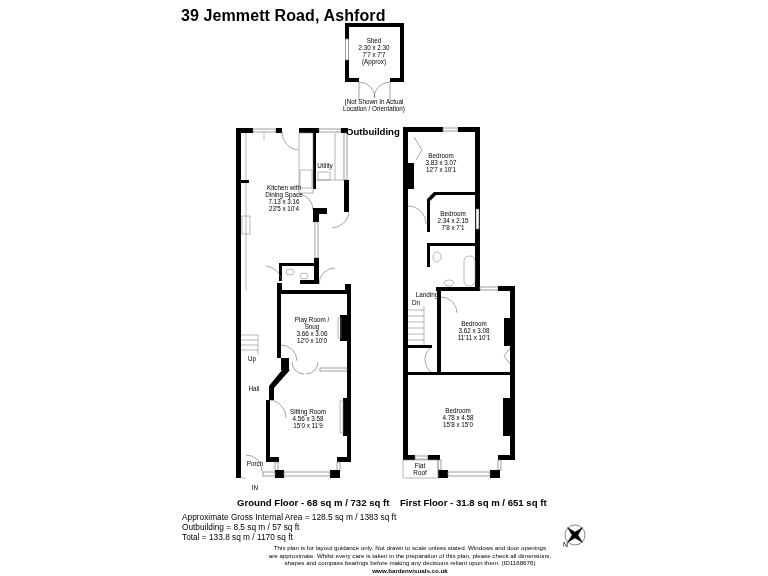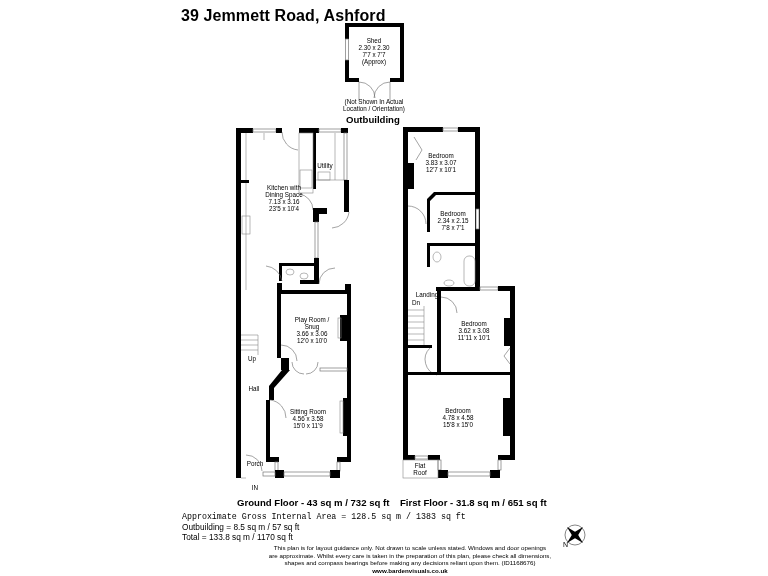--- a/index.html
+++ b/index.html
@@ -8,21 +8,21 @@
   svg.plan { position:absolute; left:0; top:0; }
   .lbl { font-family:"Liberation Sans", sans-serif; font-size:6.3px; fill:#000; text-anchor:middle; }
   .wall { fill:#000; }
   .win { fill:#ffffff; stroke:#777; stroke-width:0.7; }
   .thin { fill:none; stroke:#888; stroke-width:0.6; }
   .door { fill:none; stroke:#666; stroke-width:0.6; }
   .floor-title { position:absolute; font-size:9.6px; font-weight:bold; }
   .area { position:absolute; left:182px; font-size:8.3px; line-height:10px; }
   .disclaimer { position:absolute; left:200px; width:420px; top:544px; font-size:6.2px; line-height:7.6px; text-align:center; }
   .disclaimer .url { font-weight:bold; }
-  .outb-title { position:absolute; left:346px; top:114px; font-size:9.6px; font-weight:bold; }
+  .outb-title { position:absolute; left:346px; top:126px; font-size:9.6px; font-weight:bold; }
 </style>
 </head>
 <body>
 
 <div class="title">39 Jemmett Road, Ashford</div>
 
 <svg class="plan" width="768" height="576" viewBox="0 0 768 576">
 
   <g>
     <rect class="wall" x="345" y="23" width="59" height="4"></rect>
@@ -222,24 +222,24 @@
   <g>
     <circle cx="575" cy="535" r="10" fill="none" stroke="#666" stroke-width="0.8"></circle>
     <path d="M567 527 L577 533 L583 543 L573 537 Z" fill="#000"></path>
     <path d="M583 527 L577 537 L567 543 L573 533 Z" fill="#000"></path>
   </g>
   <text x="563" y="547" style="font-size:7px;font-family:'Liberation Sans',sans-serif;">N</text>
 </svg>
 
 <div class="outb-title">Outbuilding</div>
 
-<div class="floor-title" style="left:237px; top:497px;">Ground Floor - 43 sq m / 732 sq ft</div>
+<div class="floor-title" style="left:237px; top:497px;">Ground Floor - 68 sq m / 732 sq ft</div>
 <div class="floor-title" style="left:400px; top:497px;">First Floor - 31.8 sq m / 651 sq ft</div>
 
-<div class="area" style="top:512px;font-family:Liberation Mono, monospace;">Approximate Gross Internal Area = 128.5 sq m / 1383 sq ft</div>
+<div class="area" style="top:512px;">Approximate Gross Internal Area = 128.5 sq m / 1383 sq ft</div>
 <div class="area" style="top:522px;">Outbuilding = 8.5 sq m / 57 sq ft</div>
 <div class="area" style="top:532px;">Total = 133.8 sq m / 1170 sq ft</div>
 
 <div class="disclaimer">
   <div>This plan is for layout guidance only. Not drawn to scale unless stated. Windows and door openings</div>
   <div>are approximate. Whilst every care is taken in the preparation of this plan, please check all dimensions,</div>
   <div>shapes and compass bearings before making any decisions reliant upon them. (ID1168676)</div>
   <div class="url">www.bardenvisuals.co.uk</div>
 </div>
 

